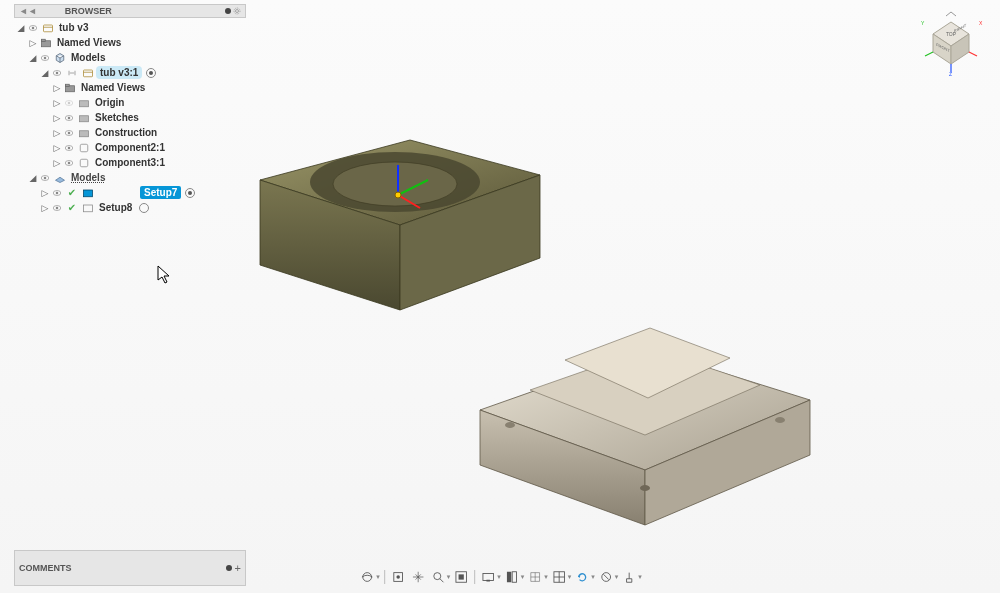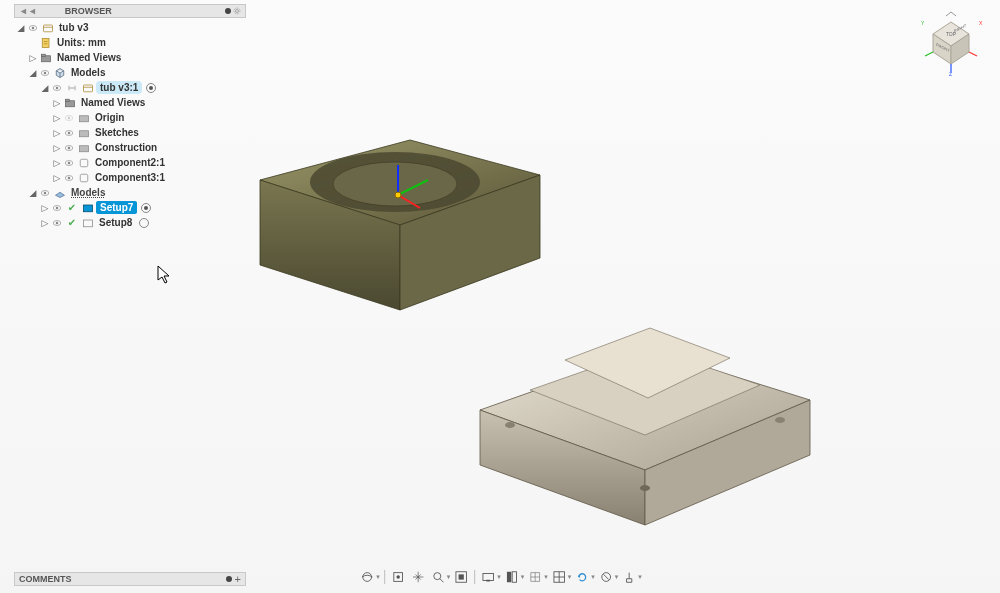--- a/index.html
+++ b/index.html
@@ -20,29 +20,29 @@
     .eye svg { width: 10px; height: 10px; }
     .icon-slot { width: 16px; display: flex; justify-content: center; align-items: center; }
     .icon-slot svg { width: 12px; height: 12px; }
     .label { padding: 0 3px; font-weight: bold; }
     
     .indent-0 { padding-left: 2px; }
     .indent-1 { padding-left: 14px; }
     .indent-2 { padding-left: 26px; }
     .indent-3 { padding-left: 38px; }
     
-    .selected .label { background: #0696d7; color: #fff; padding: 1px 4px; border-radius: 2px; }
+    .selected .label { background: #0696d7; color: #fff; padding: 1px 4px; border-radius: 2px; margin-left: 44px; }
     .highlighted .label { background: #cbe9f6; padding: 1px 4px; border-radius: 4px; }
     .radio { width: 10px; height: 10px; border-radius: 50%; border: 1px solid #888; margin-left: 4px; }
     .radio.on::after { content: ''; display: block; width: 4px; height: 4px; background: #555; border-radius: 50%; margin: 2px; }
     
     .checkmark { color: #4caf50; font-size: 10px; }
     
     
-    .comments-bar { position: absolute; left: 14px; bottom: 7px; width: 232px; height: 14px; background: #e6e6e6; border: 1px solid #c8c8c8; display: flex; align-items: center; padding: 6px 4px; font-size: 9px; color: #555; }
+    .comments-bar { position: absolute; left: 14px; bottom: 7px; width: 232px; height: 14px; background: #e6e6e6; border: 1px solid #c8c8c8; display: flex; align-items: center; padding: 17px 4px; font-size: 9px; color: #555; }
     .comments-bar .title { flex: 1; font-weight: bold; }
     .comments-bar .dot { width: 6px; height: 6px; border-radius: 50%; background: #444; margin-left: 2px; }
     .comments-bar .plus { font-size: 11px; margin-left: 3px; color: #666; }
     
     
     .viewcube { position: absolute; top: 10px; right: 16px; width: 66px; height: 66px; }
     
     
     .bottom-toolbar { position: absolute; bottom: 7px; left: 50%; transform: translateX(-50%); display: flex; align-items: center; gap: 2px; background: transparent; }
     .tb-item { width: 18px; height: 18px; display: flex; align-items: center; justify-content: center; cursor: pointer; color: #555; }
@@ -134,31 +134,20 @@
         </span>
       <span class="icon-slot">
           <svg viewBox="0 0 16 16">
             <rect x="2" y="4" width="12" height="9" rx="1" fill="none" stroke="#aa8830"></rect>
             <line x1="2" y1="7" x2="14" y2="7" stroke="#aa8830"></line>
           </svg>
         </span>
       <span class="label">tub v3</span>
     </div>
 
-    <div class="tree-row indent-1">
-      <span class="expander"></span>
-      <span class="icon-slot">
-          <svg viewBox="0 0 16 16">
-            <rect x="3" y="2" width="9" height="12" fill="#f4d060" stroke="#aa8830"></rect>
-            <line x1="5" y1="6" x2="10" y2="6" stroke="#aa8830"></line>
-            <line x1="5" y1="9" x2="10" y2="9" stroke="#aa8830"></line>
-          </svg>
-        </span>
-      <span class="label">Units: mm</span>
-    </div>
 
     <div class="tree-row indent-1">
       <span class="expander">▷</span>
       <span class="icon-slot">
           <svg viewBox="0 0 16 16">
             <rect x="2" y="5" width="12" height="8" fill="#999" stroke="#666"></rect>
             <rect x="2" y="3" width="5" height="3" fill="#999" stroke="#666"></rect>
           </svg>
         </span>
       <span class="label">Named Views</span>

